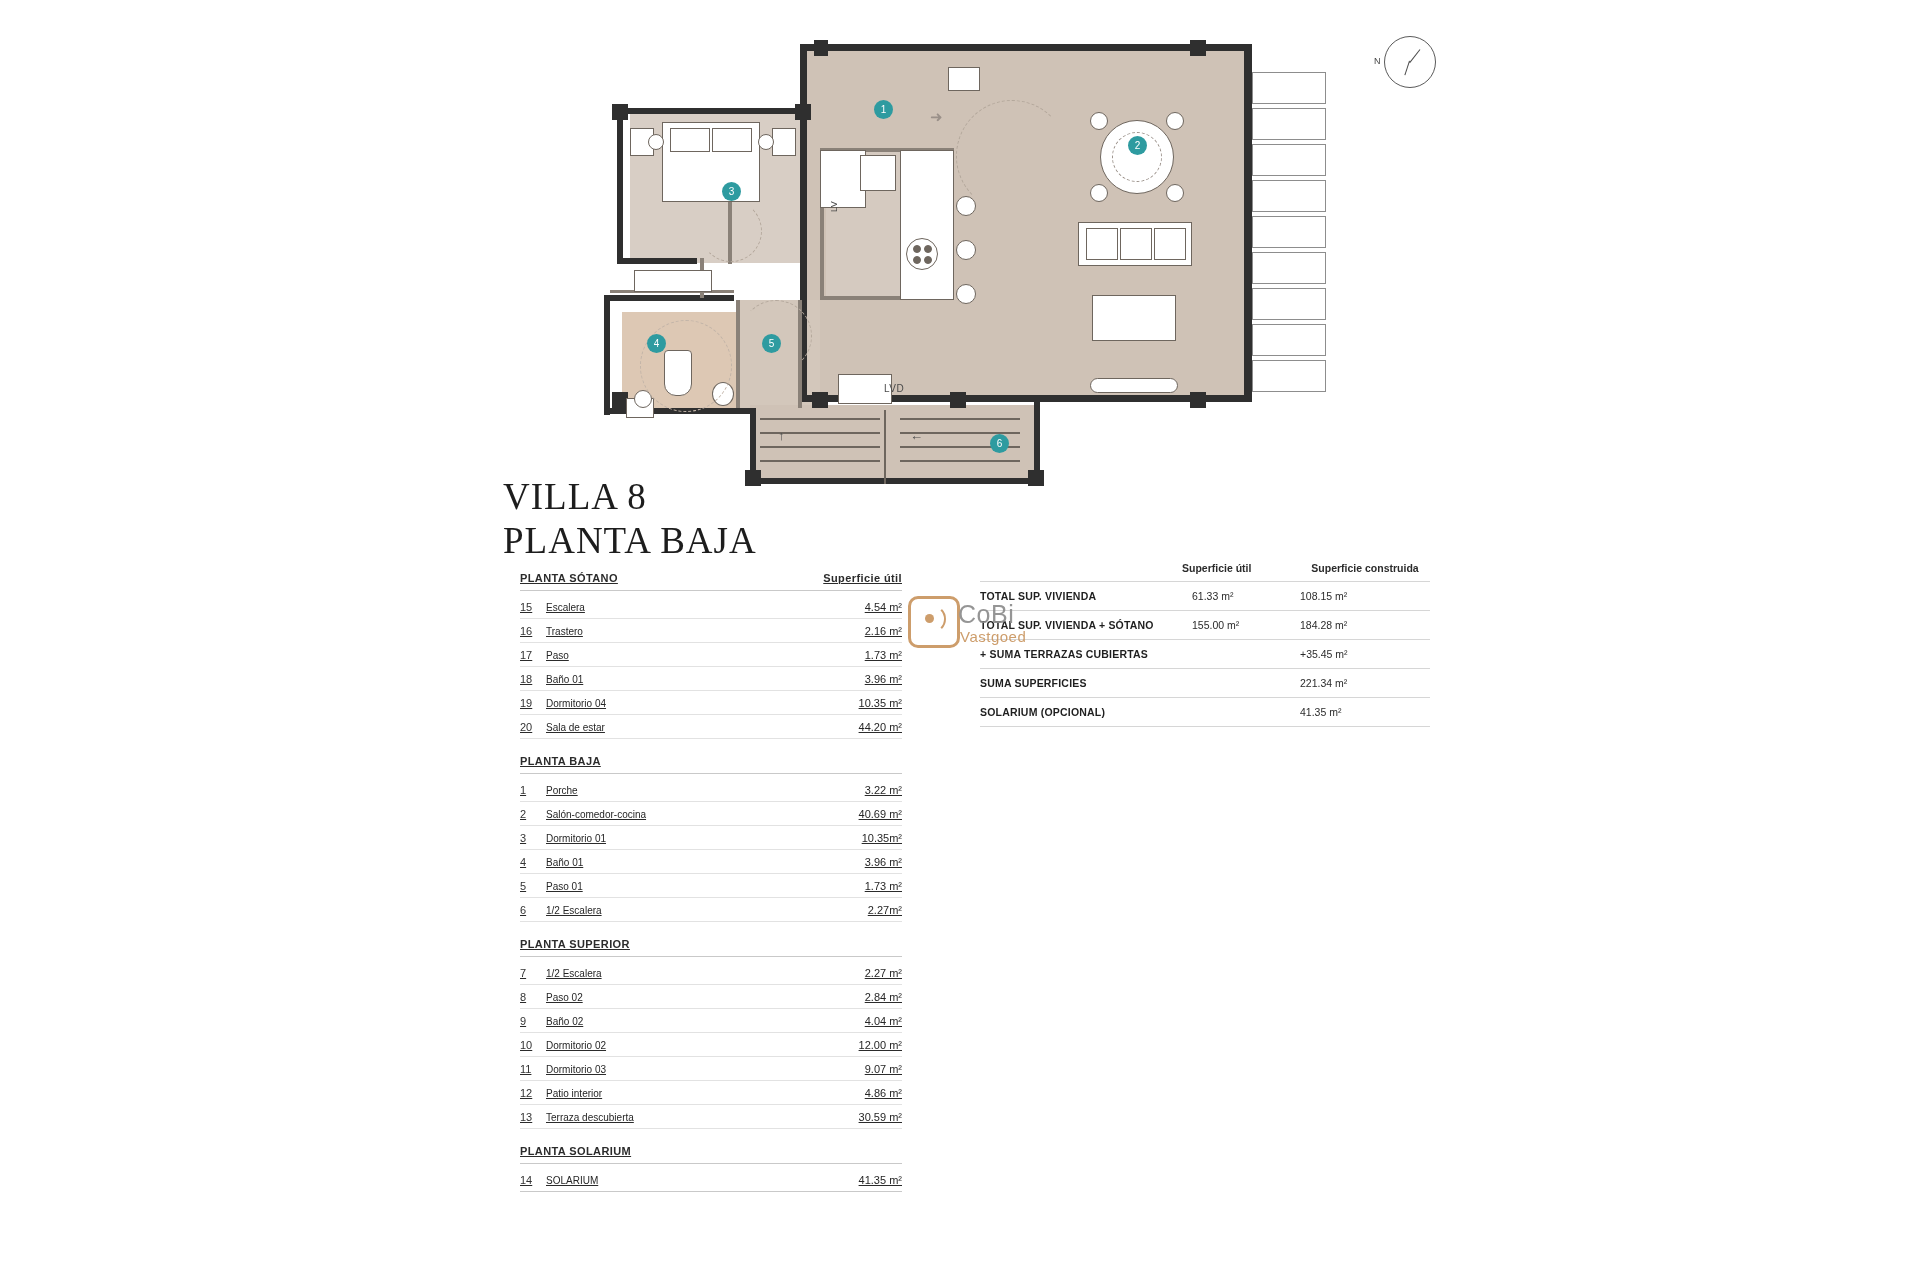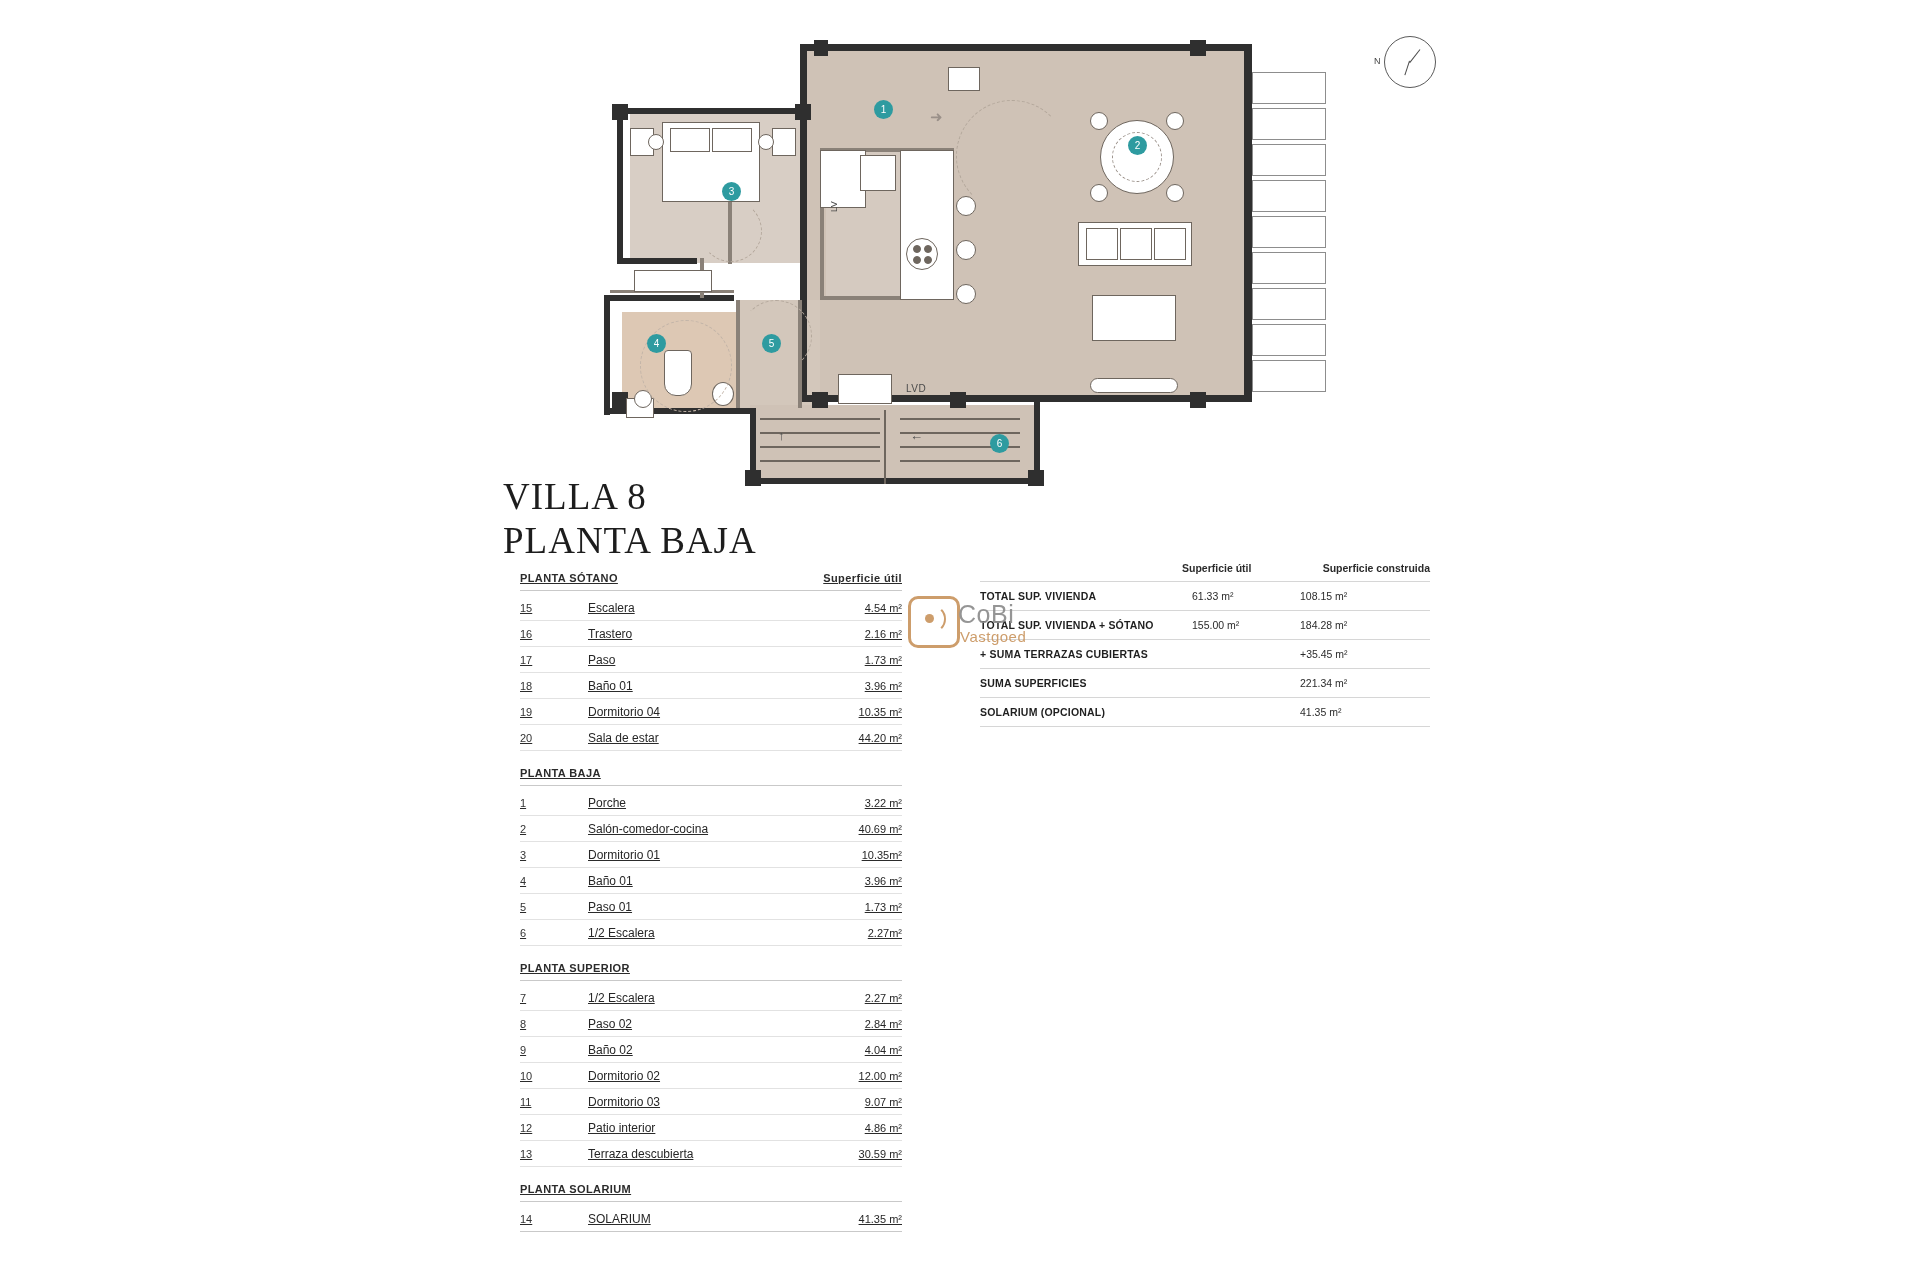--- a/index.html
+++ b/index.html
@@ -160,23 +160,22 @@
   }
   .row:last-child { border-bottom: 1px solid #c9c9c9; }
   .row .num {
     width: 26px;
     font-size: 11px;
     color: #333;
     flex: 0 0 26px;
   }
   .row .nm {
     flex: 1 1 auto;
-    font-size: 12px;
+    font-size: 10px;
     color: #262626;
-    margin-left: 42px;
   }
   .row .ar {
     flex: 0 0 auto;
     font-size: 11px;
     color: #262626;
     text-align: right;
     min-width: 62px;
   }
   .sec-gap { height: 16px; }
 
@@ -189,21 +188,21 @@
   }
   #right-table .rt-head {
     display: flex;
     justify-content: flex-end;
     gap: 10px;
     font-weight: bold;
     font-size: 10.5px;
     padding-bottom: 7px;
   }
   #right-table .rt-head .c1 { width: 108px; text-align: left; }
-  #right-table .rt-head .c2 { width: 130px; text-align: right; }
+  #right-table .rt-head .c2 { width: 130px; text-align: center; }
   .rrow {
     display: flex;
     align-items: baseline;
     padding: 8px 0;
     border-top: 1px solid #d6d6d6;
   }
   .rrow .rlab {
     flex: 1 1 auto;
     font-weight: bold;
     font-size: 10.5px;
@@ -358,21 +357,21 @@
   <div class="circle" style="left:913px; top:245px; width:6px; height:6px; background:#6e665e;"></div>
   <div class="circle" style="left:924px; top:245px; width:6px; height:6px; background:#6e665e;"></div>
   <div class="circle" style="left:913px; top:256px; width:6px; height:6px; background:#6e665e;"></div>
   <div class="circle" style="left:924px; top:256px; width:6px; height:6px; background:#6e665e;"></div>
   <div class="circle" style="left:956px; top:196px; width:18px; height:18px;"></div>
   <div class="circle" style="left:956px; top:240px; width:18px; height:18px;"></div>
   <div class="circle" style="left:956px; top:284px; width:18px; height:18px;"></div>
   <div class="vlabel" style="left:829px; top:212px; transform:rotate(-90deg); transform-origin:left top;">LV</div>
 
   <div class="furn" style="left:838px; top:374px; width:52px; height:28px;"></div>
-  <div class="vlabel" style="left:874px; top:383px; font-size:10px;padding-left:32px;">LVD</div>
+  <div class="vlabel" style="left:852px; top:383px; font-size:10px;padding-left:32px;">LVD</div>
 
   <div class="furn" style="left:662px; top:122px; width:96px; height:78px;"></div>
   <div class="furn" style="left:670px; top:128px; width:38px; height:22px;"></div>
   <div class="furn" style="left:712px; top:128px; width:38px; height:22px;"></div>
   <div class="circle" style="left:648px; top:134px; width:14px; height:14px;"></div>
   <div class="circle" style="left:758px; top:134px; width:14px; height:14px;"></div>
   <div class="furn" style="left:634px; top:270px; width:76px; height:20px;"></div>
 
   <div class="furn" style="left:664px; top:350px; width:26px; height:44px; border-radius:4px 4px 12px 12px;"></div>
   <div class="circle" style="left:712px; top:382px; width:20px; height:22px;"></div>

